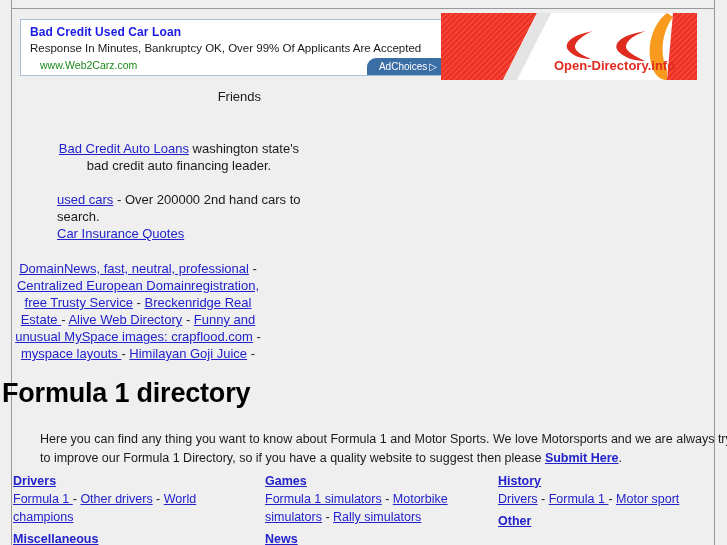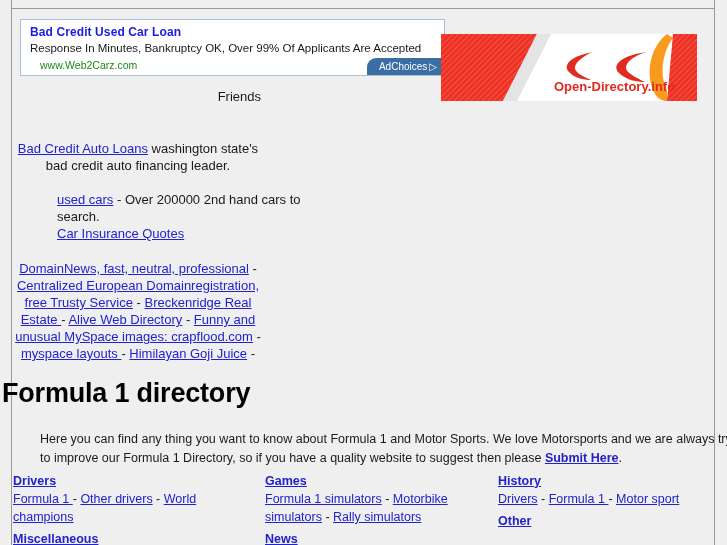--- a/index.html
+++ b/index.html
@@ -107,21 +107,20 @@
 
   
   .banner {
     position: absolute;
     left: 441px;
     top: 13px;
     width: 256px;
     height: 67px;
     background: #ffffff;
     overflow: hidden;
-    margin-top: 21px;
   }
   .banner svg { display: block; }
 
   
   .friends-title {
     position: absolute;
     left: 13px;
     top: 89px;
     width: 248px;
     text-align: right;
@@ -130,21 +129,21 @@
   }
   .friends-para {
     position: absolute;
     left: 13px;
     width: 250px;
     text-align: center;
     font-size: 13px;
     line-height: 17px;
     color: #1a1a1a;
   }
-  .friends-1 { top: 140px; }
+  .friends-1 { top: 140px; padding-left: 41px; }
   .friends-2 {
     top: 191px;
     text-align: left;
     margin-left: 44px;
   }
   .friends-3 { top: 260px; }
 
   a {
     color: #2222cc;
     text-decoration: underline;

